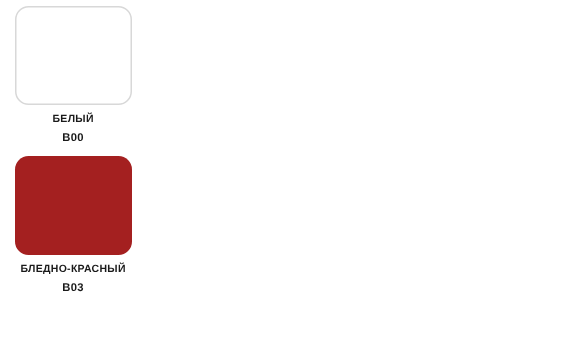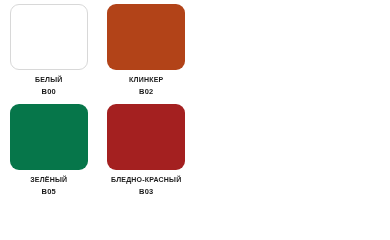--- a/index.html
+++ b/index.html
@@ -17,20 +17,21 @@
     width: 390px;
     height: 200px;
     position: relative;
     box-sizing: border-box;
   }
   .row {
     display: flex;
     width: 390px;
     height: 100px;
     box-sizing: border-box;
+    justify-content: space-between;
   }
   .cell {
     width: 97.5px;
     height: 100px;
     box-sizing: border-box;
     display: flex;
     flex-direction: column;
     align-items: center;
     justify-content: flex-start;
     position: relative;
@@ -75,35 +76,25 @@
   <div class="row">
 
     <div class="cell">
       <div class="swatch bordered" style="background: rgb(255, 255, 255);"></div>
       <div class="label">БЕЛЫЙ</div>
       <div class="code">B00</div>
     </div>
 
 
 
-    <div class="cell">
-      <div class="swatch" style="background: rgb(178, 67, 24);"></div>
-      <div class="label">КЛИНКЕР</div>
-      <div class="code">B02</div>
-    </div>
 
   </div>
 
   <div class="row">
 
-    <div class="cell">
-      <div class="swatch" style="background: rgb(6, 118, 74);"></div>
-      <div class="label">ЗЕЛЁНЫЙ</div>
-      <div class="code">B05</div>
-    </div>
 
 
     <div class="cell">
       <div class="swatch" style="background: rgb(164, 32, 32);"></div>
       <div class="label">БЛЕДНО-КРАСНЫЙ</div>
       <div class="code">B03</div>
     </div>
 
 
   </div>

